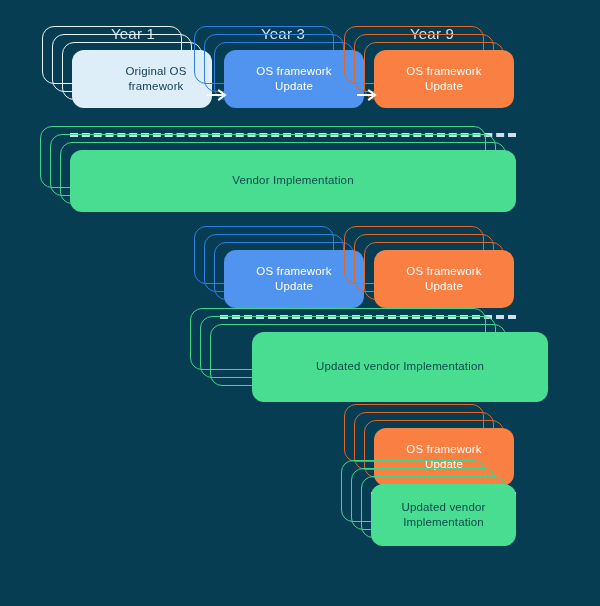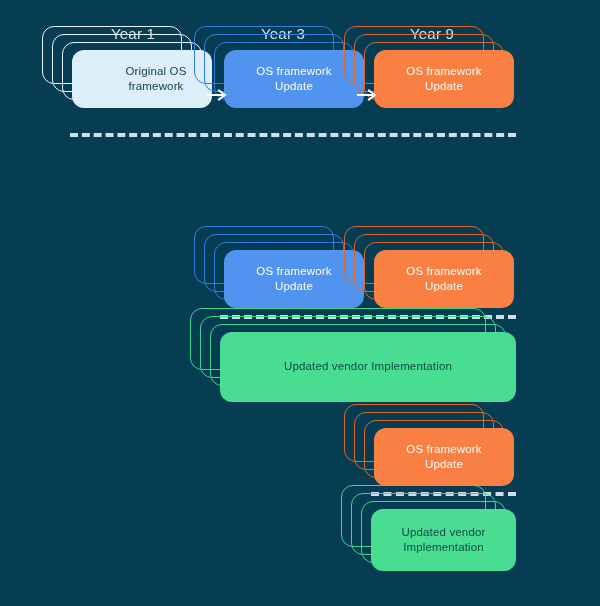--- a/index.html
+++ b/index.html
@@ -128,20 +128,28 @@
         <path d="M13 2.5 L19 7 L13 11.5" stroke="#ffffff" stroke-width="2" fill="none" stroke-linecap="square"></path>
       </svg>
     </div>
     <div class="arrow" style="left: 356px; top: 88px;">
       <svg width="22" height="14" viewBox="0 0 22 14">
         <path d="M1 7 H17" stroke="#ffffff" stroke-width="2" fill="none"></path>
         <path d="M13 2.5 L19 7 L13 11.5" stroke="#ffffff" stroke-width="2" fill="none" stroke-linecap="square"></path>
       </svg>
     </div>
     <div class="divider" style="left: 70px; top: 133px; width: 446px;"></div>
+    <div class="stack c-green" style="left: 70px; top: 150px; width: 446px; height: 62px;">
+      <div class="sheet" style="left: -30px; top: -24px; width: 446px; height: 62px;"></div>
+      <div class="sheet" style="left: -20px; top: -16px; width: 446px; height: 62px;"></div>
+      <div class="sheet" style="left: -10px; top: -8px; width: 446px; height: 62px;"></div>
+      <div class="front" style="width: 446px; height: 62px;">
+        <div class="card-label">Vendor Implementation</div>
+      </div>
+    </div>
     <div class="stack c-blue" style="left: 224px; top: 250px; width: 140px; height: 58px;">
       <div class="sheet" style="left: -30px; top: -24px; width: 140px; height: 58px;"></div>
       <div class="sheet" style="left: -20px; top: -16px; width: 140px; height: 58px;"></div>
       <div class="sheet" style="left: -10px; top: -8px; width: 140px; height: 58px;"></div>
       <div class="front" style="width: 140px; height: 58px;">
         <div class="card-label">OS framework<br>Update</div>
       </div>
     </div>
     <div class="stack c-orange" style="left: 374px; top: 250px; width: 140px; height: 58px;">
       <div class="sheet" style="left: -30px; top: -24px; width: 140px; height: 58px;"></div>
@@ -149,34 +157,34 @@
       <div class="sheet" style="left: -10px; top: -8px; width: 140px; height: 58px;"></div>
       <div class="front" style="width: 140px; height: 58px;">
         <div class="card-label">OS framework<br>Update</div>
       </div>
     </div>
     <div class="divider" style="left: 220px; top: 315px; width: 296px;"></div>
     <div class="stack c-green" style="left: 220px; top: 332px; width: 296px; height: 62px;">
       <div class="sheet" style="left: -30px; top: -24px; width: 296px; height: 62px;"></div>
       <div class="sheet" style="left: -20px; top: -16px; width: 296px; height: 62px;"></div>
       <div class="sheet" style="left: -10px; top: -8px; width: 296px; height: 62px;"></div>
-      <div class="front" style="width: 296px; height: 70px;">
+      <div class="front" style="width: 296px; height: 70px; margin-left: 32px;">
         <div class="card-label">Updated vendor Implementation</div>
       </div>
     </div>
     <div class="stack c-orange" style="left: 374px; top: 428px; width: 140px; height: 58px;">
       <div class="sheet" style="left: -30px; top: -24px; width: 140px; height: 58px;"></div>
       <div class="sheet" style="left: -20px; top: -16px; width: 140px; height: 58px;"></div>
       <div class="sheet" style="left: -10px; top: -8px; width: 140px; height: 58px;"></div>
       <div class="front" style="width: 140px; height: 58px;">
         <div class="card-label">OS framework<br>Update</div>
       </div>
     </div>
     <div class="divider" style="left: 371px; top: 492px; width: 145px;"></div>
-    <div class="stack c-green" style="left: 371px; top: 509px; width: 145px; height: 62px;">
+    <div class="stack c-green" style="left: 371px; top: 484px; width: 145px; height: 62px;">
       <div class="sheet" style="left: -30px; top: -24px; width: 145px; height: 62px;"></div>
       <div class="sheet" style="left: -20px; top: -16px; width: 145px; height: 62px;"></div>
       <div class="sheet" style="left: -10px; top: -8px; width: 145px; height: 62px;"></div>
       <div class="front" style="width: 145px; height: 62px;">
         <div class="card-label">Updated vendor<br>Implementation</div>
       </div>
     </div>
   </div>
 
 </body></html>

